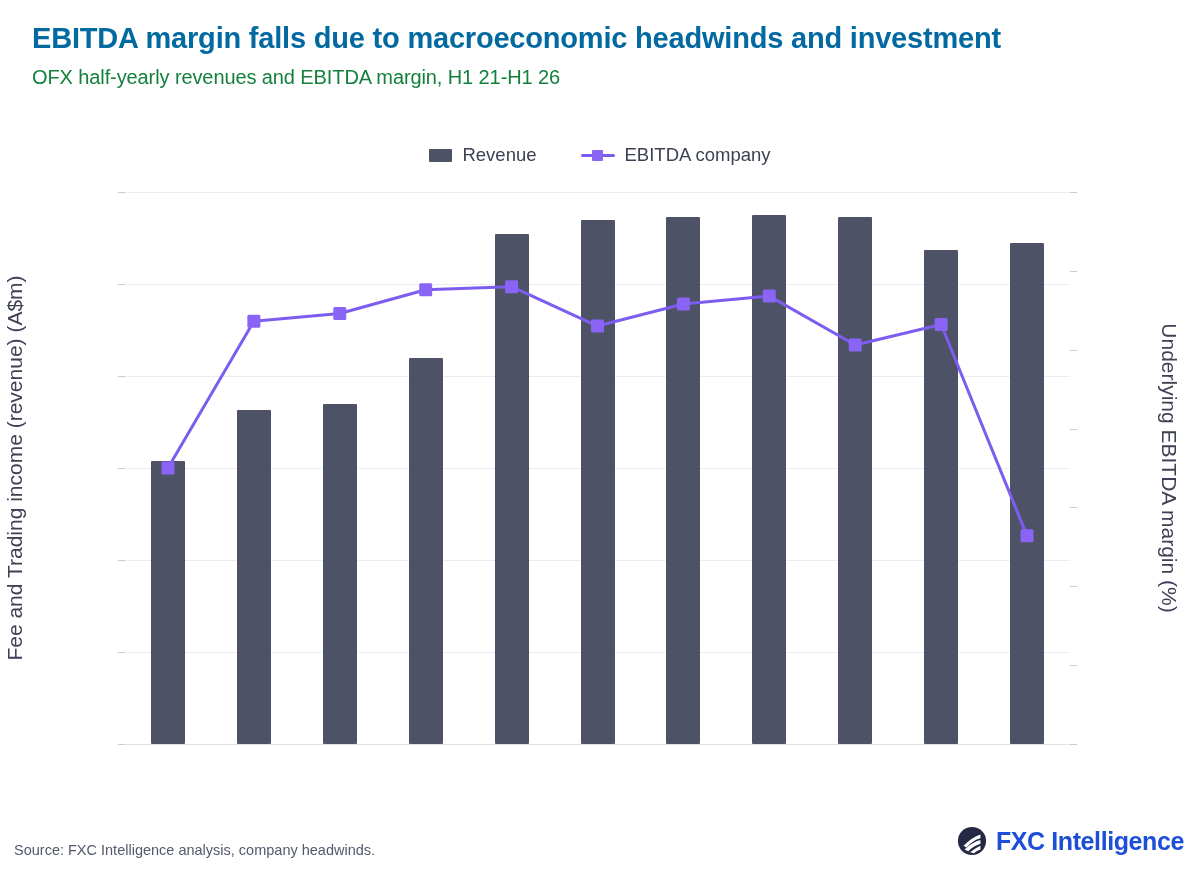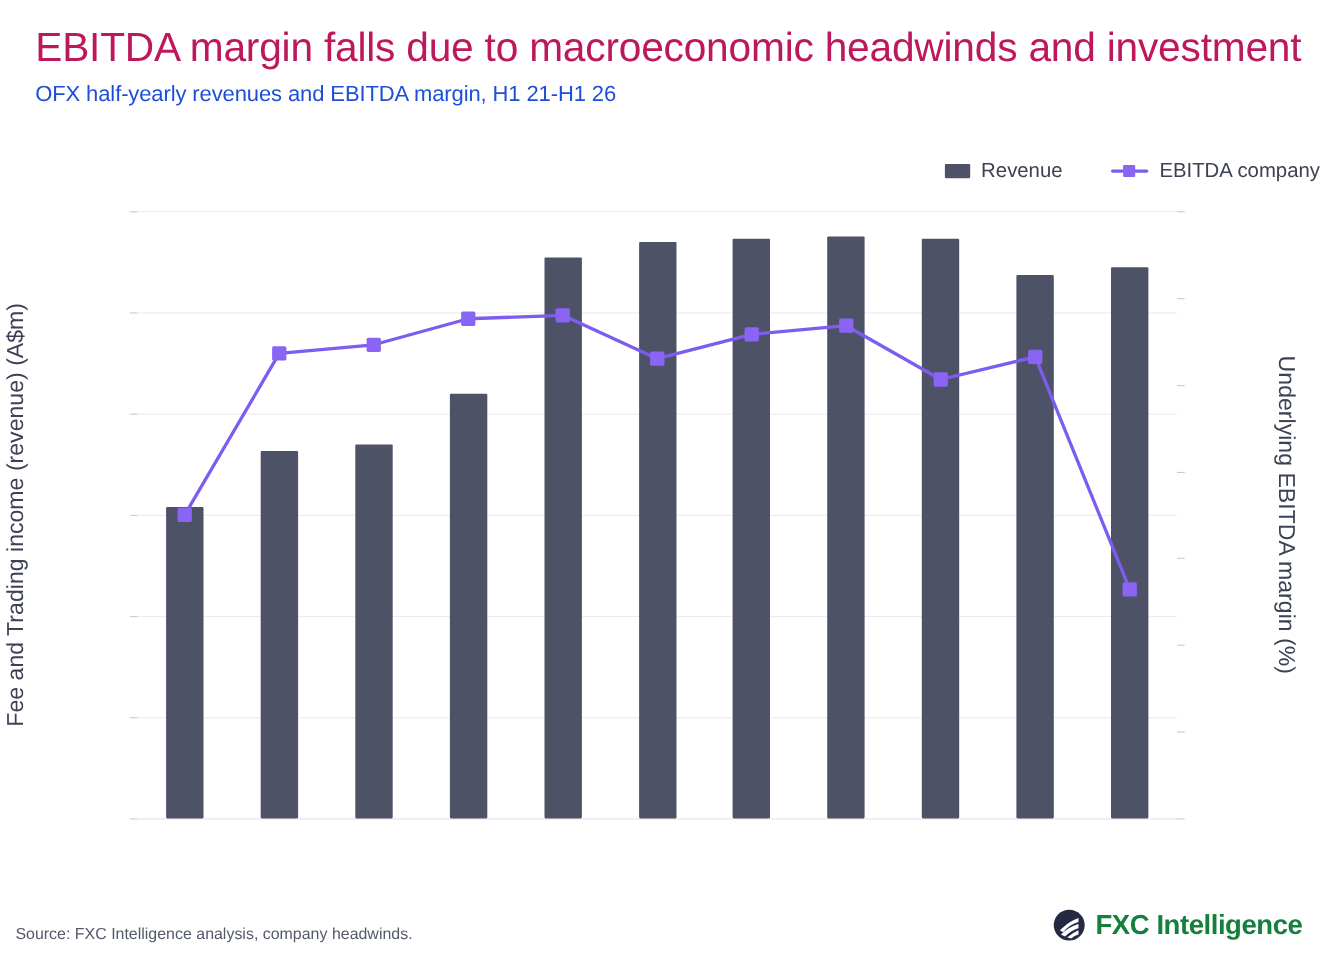--- a/index.html
+++ b/index.html
@@ -17,44 +17,44 @@
   }
 
   
   #header {
     position: absolute;
     left: 32px;
     top: 22px;
     width: 1140px;
   }
   #chart-title {
-    font-size: 37px;
-    font-weight: 400;
-    color: #be185d;
+    font-size: 29px;
+    font-weight: 700;
+    color: #0369a1;
     letter-spacing: -0.2px;
     line-height: 1.12;
     white-space: nowrap;
   }
   #chart-subtitle {
     margin-top: 12px;
     font-size: 20px;
     font-weight: 400;
-    color: #1d4ed8;
+    color: #15803d;
     letter-spacing: -0.1px;
     white-space: nowrap;
   }
 
   
   #legend {
     position: absolute;
     left: 0;
     top: 144px;
     width: 1200px;
     display: flex;
-    justify-content: flex-end;
+    justify-content: center;
     align-items: center;
     gap: 44px;
   }
   .legend-entry {
     display: flex;
     align-items: center;
     gap: 10px;
   }
   .legend-label {
     font-size: 18.5px;
@@ -184,21 +184,21 @@
     position: absolute;
     right: 16px;
     top: 826px;
     display: flex;
     align-items: center;
     gap: 9px;
   }
   #footer-logo .brand-text {
     font-size: 25px;
     font-weight: bold;
-    color: #15803d;
+    color: #1d4ed8;
     letter-spacing: -0.4px;
     white-space: nowrap;
   }
 </style>
 </head>
 <body>
 
 <div id="header">
   <div id="chart-title">EBITDA margin falls due to macroeconomic headwinds and investment</div>
   <div id="chart-subtitle">OFX half-yearly revenues and EBITDA margin, H1 21-H1 26</div>

